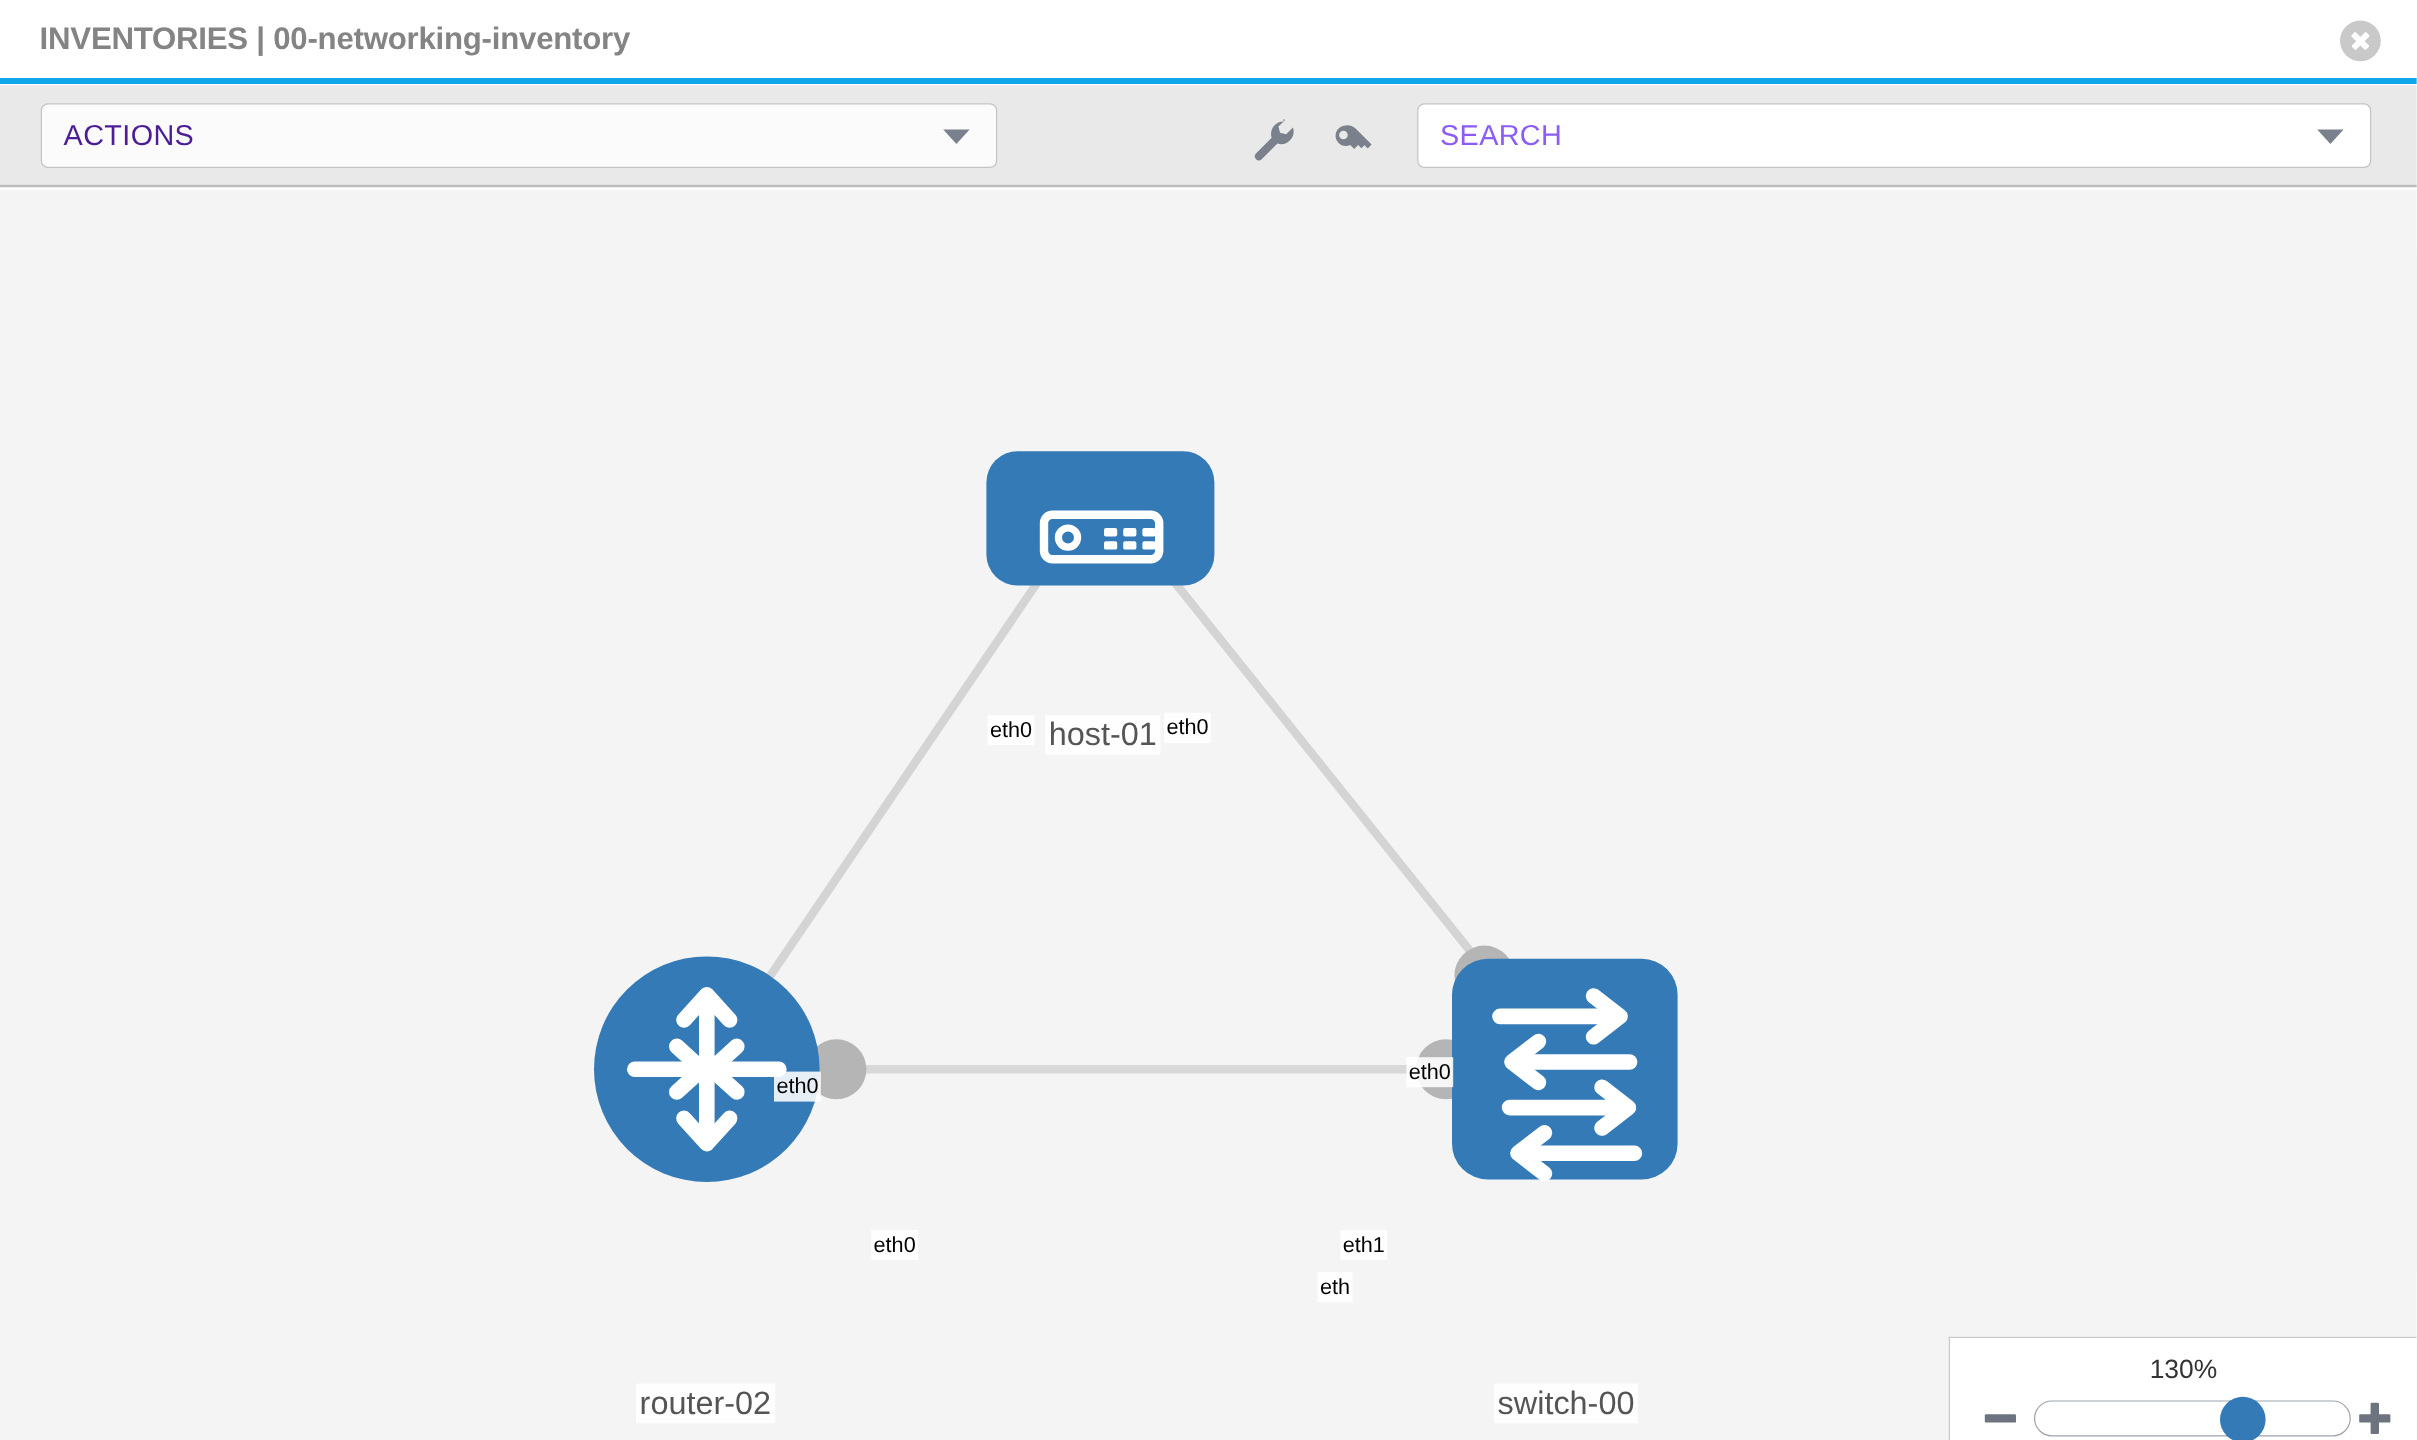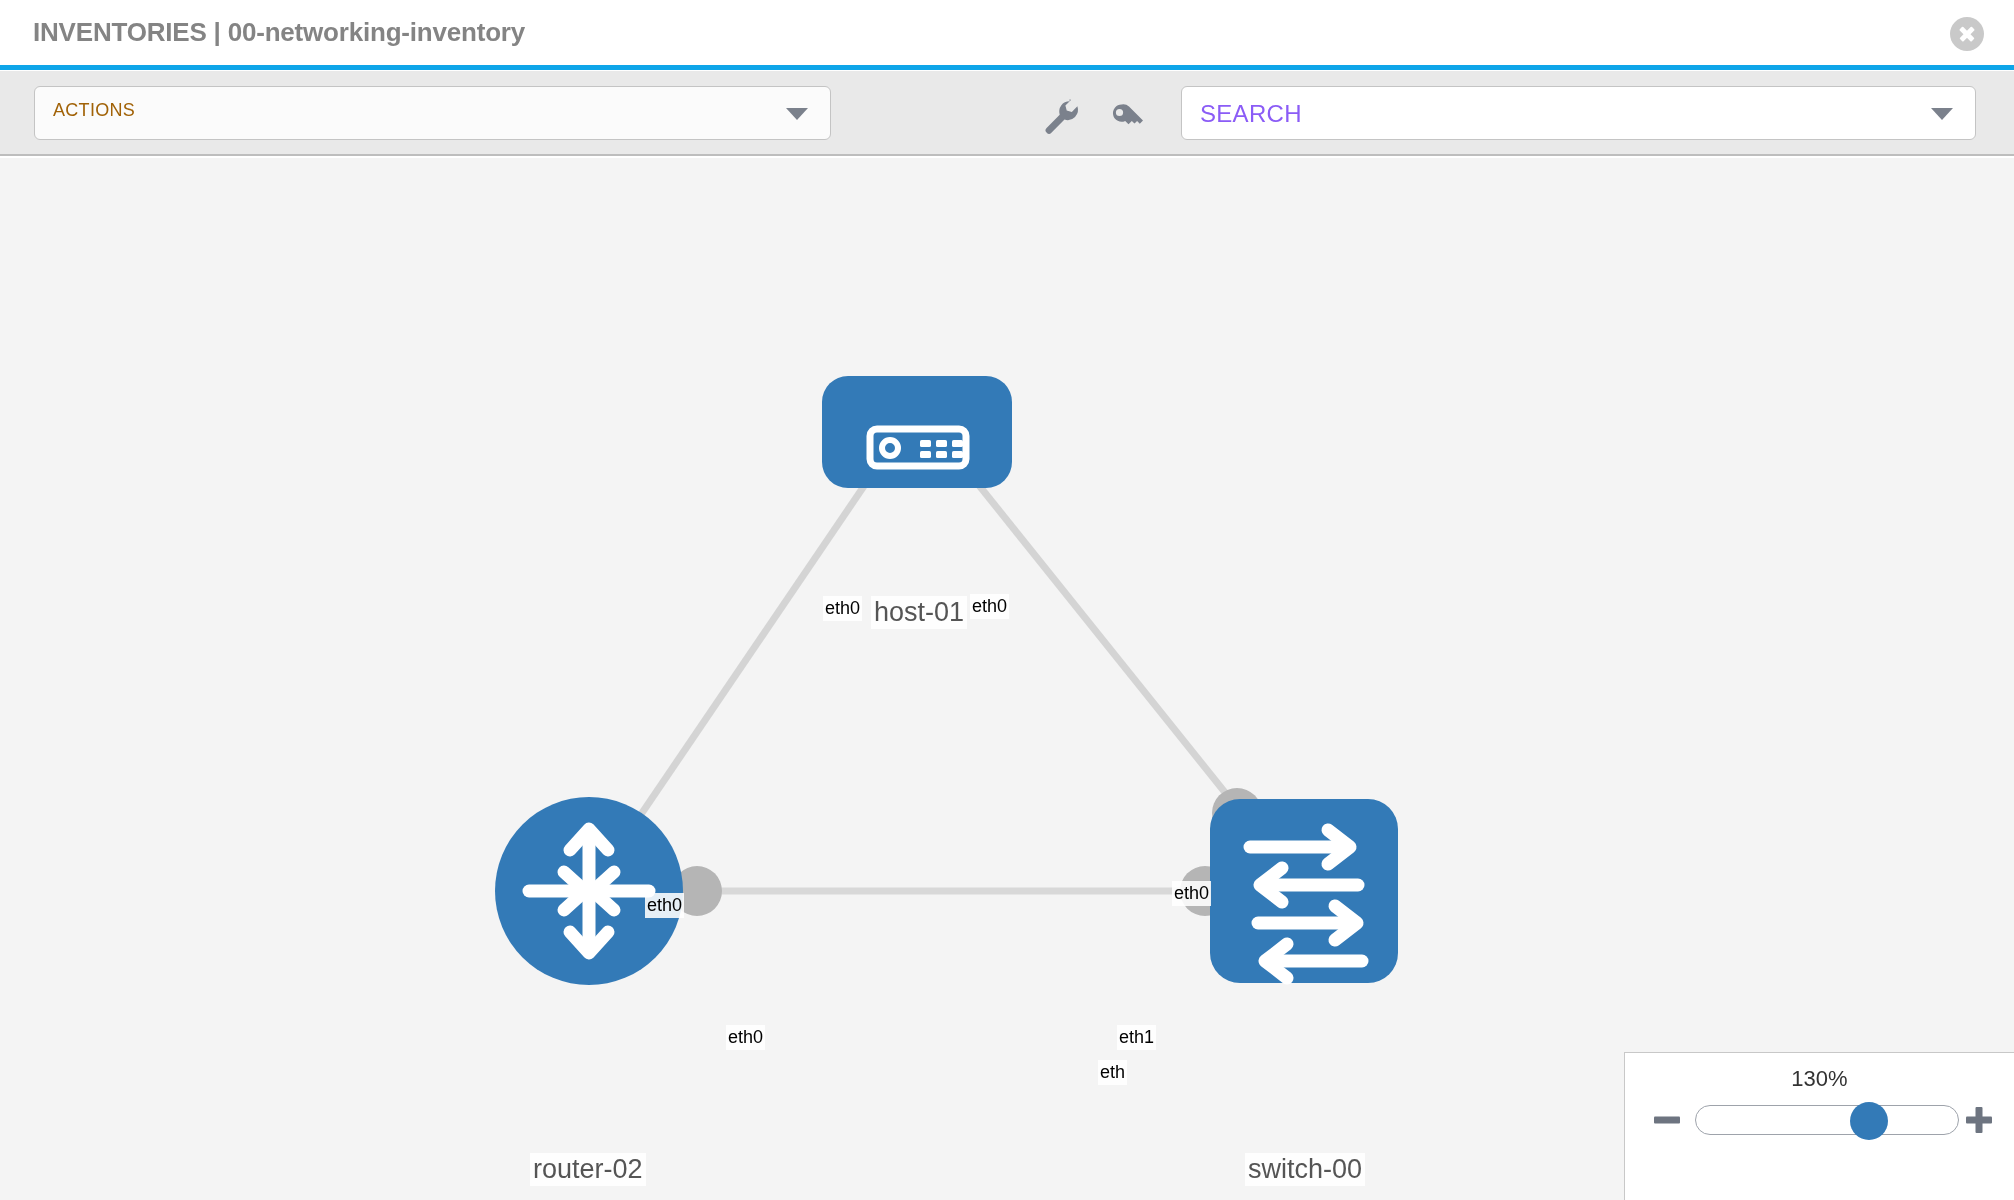--- a/index.html
+++ b/index.html
@@ -45,21 +45,21 @@
   }
   .actions-select {
     position: absolute; left: 34px; top: 15px;
     width: 797px; height: 54px;
     background: #fbfbfb;
     border: 1px solid #c4c4c4; border-radius: 6px;
     cursor: pointer;
   }
   .actions-label {
     position: absolute; left: 18px; top: 13px;
-    font-size: 18px; color: #a16207; letter-spacing: 0.3px;
+    font-size: 24px; color: #4c1d95; letter-spacing: 0.3px;
   }
   .caret {
     position: absolute; right: 22px; top: 50%;
     width: 0; height: 0; margin-top: -5px;
     border-left: 11px solid transparent;
     border-right: 11px solid transparent;
     border-top: 12px solid #7b818c;
   }
   .tool-icon {
     position: absolute; top: 25px; width: 42px; height: 42px; cursor: pointer;
@@ -105,21 +105,21 @@
     color: #555555;
     font-size: 27px;
     line-height: 33px;
     padding: 0 3px;
     white-space: nowrap;
   }
 
   
   .zoom-panel {
     position: absolute; right: 0; bottom: 0;
-    width: 390px; height: 148px;
+    width: 390px; height: 86px;
     background: #ffffff;
     border-top: 1px solid #c8c8c8;
     border-left: 1px solid #c8c8c8;
   }
   .zoom-value {
     position: absolute; left: 0; right: 0; top: 13px;
     text-align: center; font-size: 22px; color: #333333;
   }
   .zoom-minus, .zoom-plus {
     position: absolute; top: 52px; width: 30px; height: 30px; cursor: pointer;

